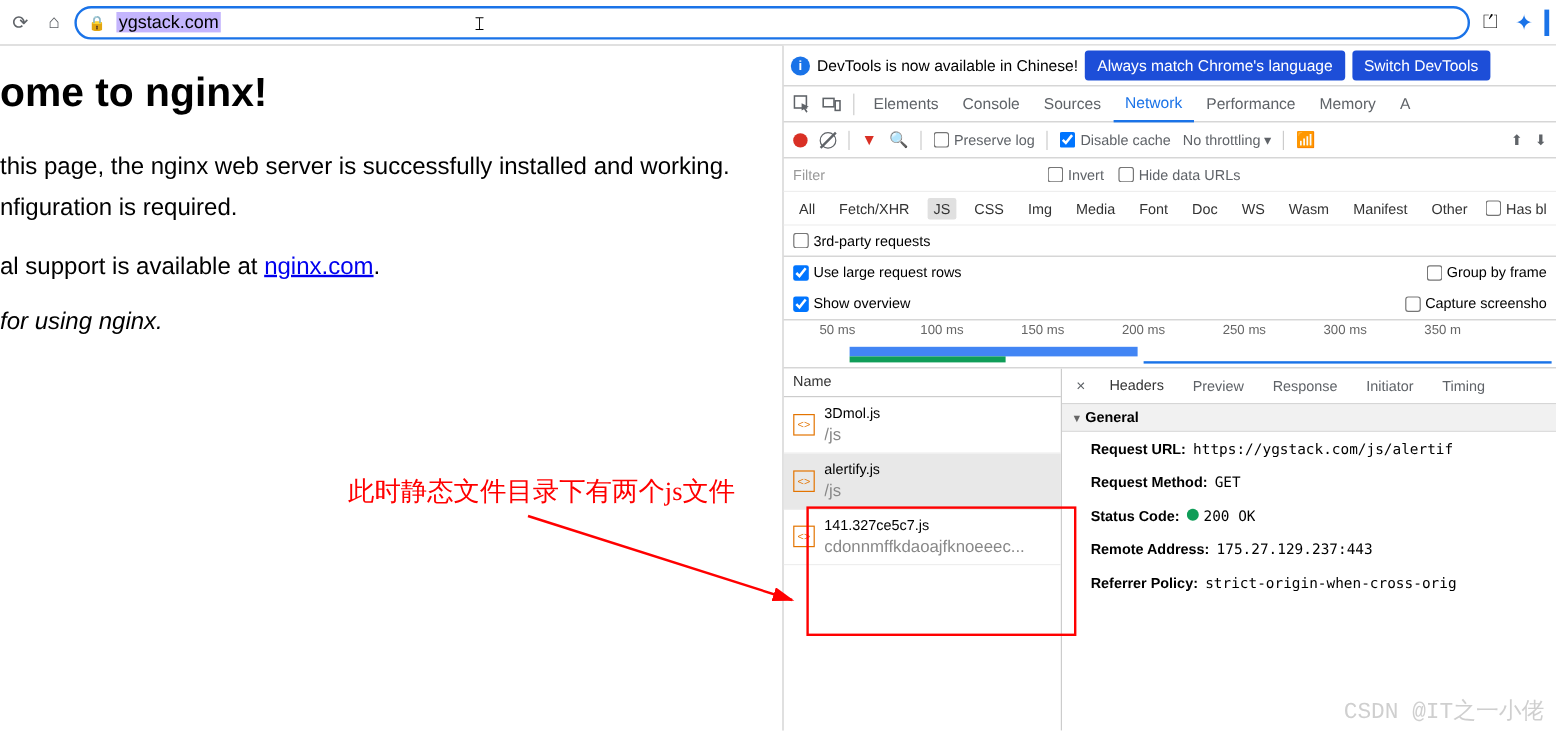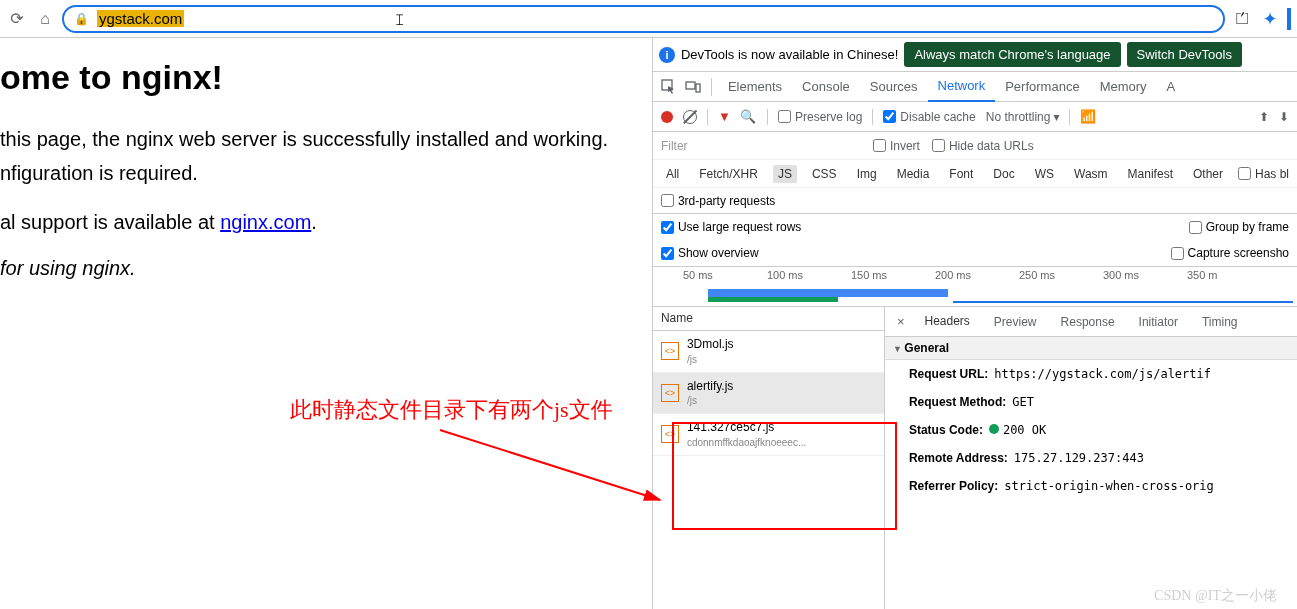--- a/index.html
+++ b/index.html
@@ -3,38 +3,38 @@
 <meta charset="utf-8">
 <style>
 * { box-sizing: border-box; margin: 0; padding: 0; }
 body { font-family: Arial, Helvetica, sans-serif; font-size: 13px; color: #000; width: 1297px; height: 609px; overflow: hidden; background: #fff; }
 
 
 .addr-bar { display: flex; align-items: center; height: 38px; border-bottom: 1px solid #ccc; padding: 0 6px; gap: 6px; }
 .addr-bar .nav-btn { width: 22px; height: 22px; display: flex; align-items: center; justify-content: center; color: #5f6368; font-size: 16px; }
 .omnibox { flex: 1; height: 28px; border: 2px solid #1a73e8; border-radius: 14px; display: flex; align-items: center; padding: 0 10px; gap: 8px; position: relative; }
 .lock-icon { font-size: 12px; color: #444; }
-.url-text { background: #eab308; padding: 0 2px; font-size: 15px; }
+.url-text { background: #c4b5fd; padding: 0 2px; font-size: 15px; }
 .cursor { position: absolute; left: 330px; top: 4px; font-size: 16px; }
 .ext-icon { width: 22px; height: 22px; display: flex; align-items: center; justify-content: center; font-size: 16px; }
 .ext-star { color: #1a73e8; font-size: 18px; }
 
 .main { display: flex; height: 571px; }
 .page-content { width: 670px; padding: 20px 0 0 0; font-family: Arial, sans-serif; }
 .page-content h1 { font-size: 34px; font-weight: bold; margin-bottom: 28px; }
 .page-content p { font-size: 20px; margin-bottom: 6px; line-height: 1.4; }
 .page-content a { color: #0000ee; text-decoration: underline; }
 .page-content .thanks { font-style: italic; margin-top: 18px; }
 .annotation { position: absolute; left: 290px; top: 395px; color: #ff0000; font-size: 22px; font-family: "Songti SC", SimSun, serif; }
 
 
 .devtools { flex: 1; border-left: 1px solid #ccc; display: flex; flex-direction: column; background: #fff; }
 .dt-banner { display: flex; align-items: center; height: 34px; border-bottom: 1px solid #ccc; padding: 0 6px; gap: 6px; font-size: 13px; }
 .info-icon { width: 16px; height: 16px; border-radius: 50%; background: #1a73e8; color: #fff; display: flex; align-items: center; justify-content: center; font-size: 11px; font-weight: bold; }
-.blue-btn { background: #14532d; color: #fff; padding: 5px 10px; border-radius: 3px; font-size: 13px; white-space: nowrap; }
+.blue-btn { background: #1d4ed8; color: #fff; padding: 5px 10px; border-radius: 3px; font-size: 13px; white-space: nowrap; }
 
 .dt-tabs { display: flex; align-items: center; height: 30px; border-bottom: 1px solid #ccc; gap: 0; padding: 0 4px; }
 .dt-tabs .tool-ic { width: 24px; height: 24px; display: flex; align-items: center; justify-content: center; color: #5f6368; }
 .dt-tabs .sep { width: 1px; height: 18px; background: #ccc; margin: 0 6px; }
 .dt-tabs .tab { padding: 0 10px; height: 30px; display: flex; align-items: center; color: #5f6368; cursor: pointer; }
 .dt-tabs .tab.active { color: #1a73e8; border-bottom: 2px solid #1a73e8; }
 
 .dt-toolbar { display: flex; align-items: center; height: 30px; border-bottom: 1px solid #ccc; gap: 10px; padding: 0 8px; color: #5f6368; }
 .rec-dot { width: 12px; height: 12px; border-radius: 50%; background: #d93025; }
 .stop-ic { width: 14px; height: 14px; border: 1.5px solid #5f6368; border-radius: 50%; position: relative; }
@@ -67,37 +67,37 @@
 .timeline .bar3 { position: absolute; left: 300px; top: 34px; width: 340px; height: 2px; background: #1a73e8; }
 
 .net-body { display: flex; flex: 1; overflow: hidden; }
 .req-list { width: 232px; border-right: 1px solid #ccc; display: flex; flex-direction: column; }
 .req-header { height: 24px; border-bottom: 1px solid #ccc; padding: 4px 8px; font-size: 12px; color: #333; }
 .req-item { display: flex; align-items: center; padding: 6px 8px; border-bottom: 1px solid #eee; gap: 8px; font-size: 12px; }
 .req-item.sel { background: #e8e8e8; }
 .file-ic { width: 18px; height: 18px; border: 1.5px solid #e37400; display: flex; align-items: center; justify-content: center; color: #e37400; font-size: 9px; flex-shrink: 0; }
 .req-text { display: flex; flex-direction: column; line-height: 1.3; overflow: hidden; }
 .req-text .fn { color: #000; white-space: nowrap; overflow: hidden; text-overflow: ellipsis; }
-.req-text .fp { color: #888; font-size: 10px; }
+.req-text .fp { color: #888; font-size: 14px; }
 
 .detail { flex: 1; display: flex; flex-direction: column; overflow: hidden; }
 .detail-tabs { display: flex; align-items: center; height: 30px; border-bottom: 1px solid #ccc; padding: 0 4px; gap: 0; }
 .detail-tabs .close-x { padding: 0 8px; color: #5f6368; cursor: pointer; }
 .detail-tabs .dtab { padding: 17px 12px; height: 31px; display: flex; align-items: center; color: #5f6368; cursor: pointer; font-size: 12px; }
 .detail-tabs .dtab.active { color: #333; border-bottom: 2px solid #666; font-weight: 500; }
 
 .section-hdr { background: #f1f1f1; padding: 4px 8px; font-size: 12px; font-weight: bold; border-bottom: 1px solid #ddd; }
 .section-hdr::before { content: '▼ '; font-size: 9px; color: #666; }
 .kv { padding: 5px 20px 5px 24px; font-size: 12px; display: flex; gap: 6px; line-height: 1.5; }
 .kv .k { font-weight: bold; white-space: nowrap; }
 .kv .v { font-family: Menlo, Consolas, monospace; color: #000; white-space: nowrap; overflow: hidden; }
 .status-dot { width: 10px; height: 10px; border-radius: 50%; background: #0f9d58; display: inline-block; margin-right: 4px; }
 
 .red-box { position: absolute; border: 2px solid #ff0000; pointer-events: none; }
-.watermark { position: absolute; right: 20px; bottom: 4px; color: #bbb; font-size: 14px; font-family: Liberation Serif, serif; opacity: 0.7; }
+.watermark { position: absolute; right: 10px; bottom: 4px; color: #bbb; font-size: 19px; font-family: Liberation Mono, monospace; opacity: 0.7; }
 
 svg.arrow { position: absolute; pointer-events: none; }
 </style>
 </head>
 <body>
 
 <div class="addr-bar">
   <div class="nav-btn">⟳</div>
   <div class="nav-btn">⌂</div>
   <div class="omnibox">

